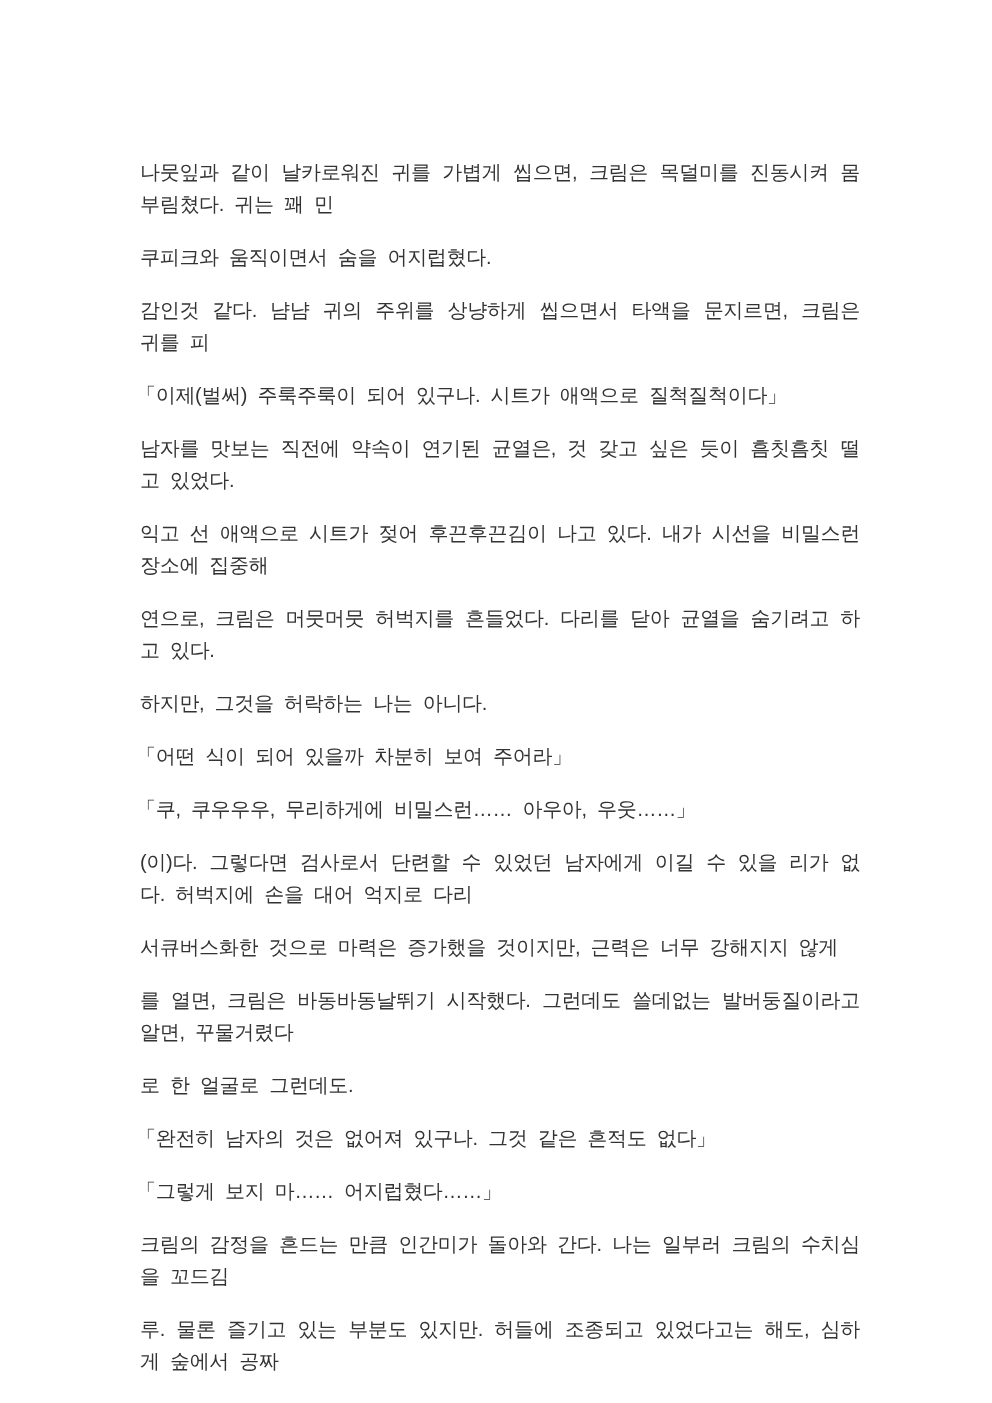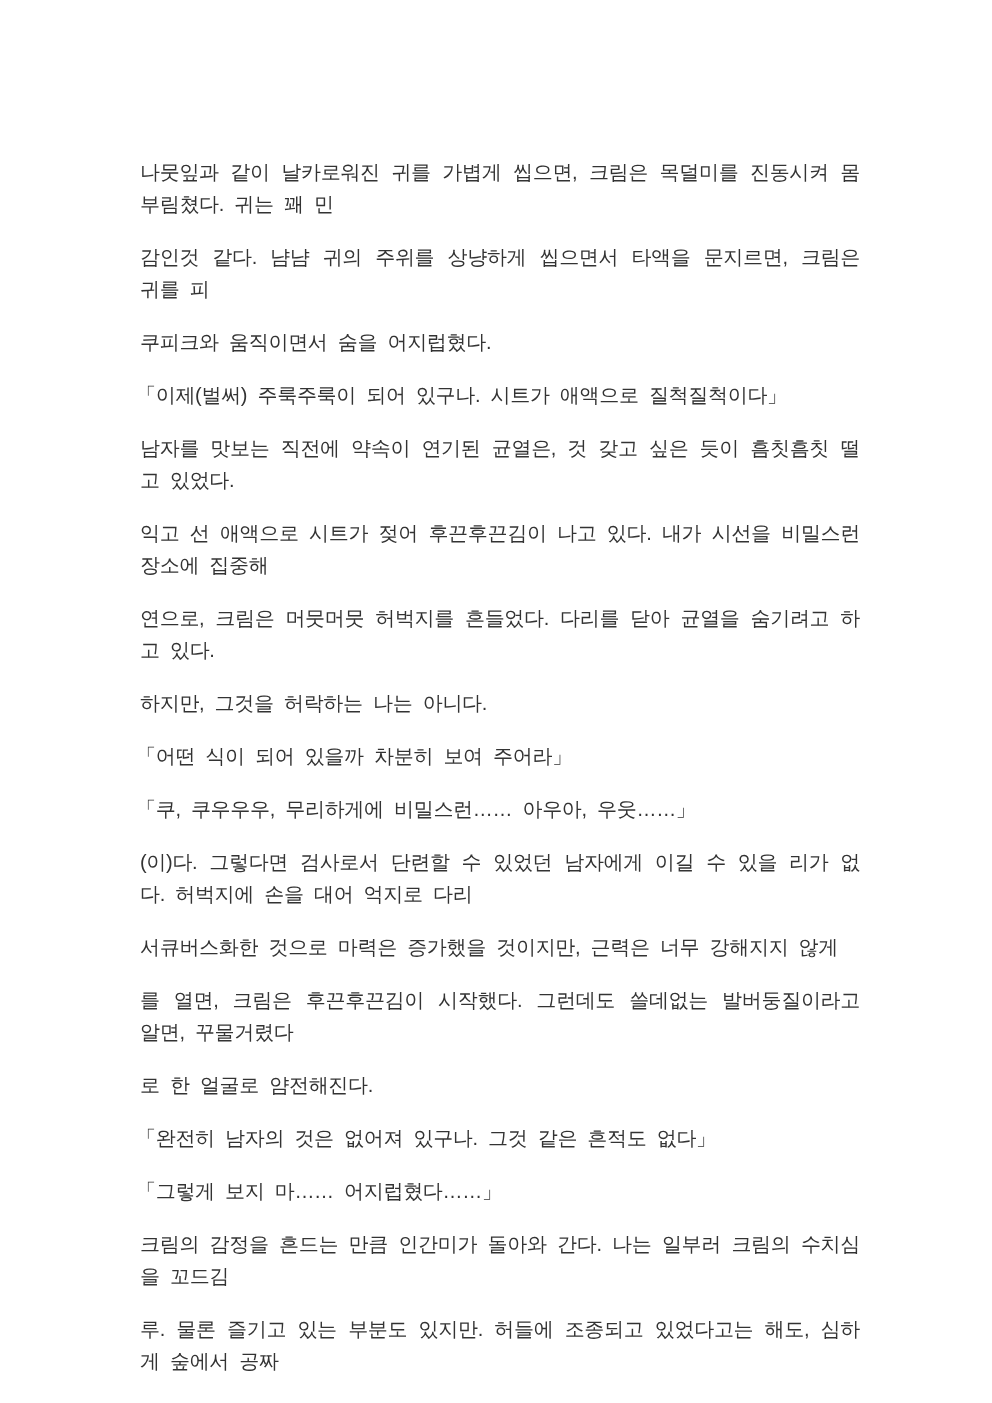--- a/index.html
+++ b/index.html
@@ -34,30 +34,30 @@
   
   .page p.quote {
     text-indent: -4px;
   }
 </style>
 </head>
 <body>
 
 <div class="page">
   <p>나뭇잎과 같이 날카로워진 귀를 가볍게 씹으면, 크림은 목덜미를 진동시켜 몸부림쳤다. 귀는 꽤 민</p>
+  <p>쿠피크와 움직이면서 숨을 어지럽혔다.</p>
   <p>감인것 같다. 냠냠 귀의 주위를 상냥하게 씹으면서 타액을 문지르면, 크림은 귀를 피</p>
-  <p>쿠피크와 움직이면서 숨을 어지럽혔다.</p>
   <p class="quote">「이제(벌써) 주룩주룩이 되어 있구나. 시트가 애액으로 질척질척이다」</p>
   <p>남자를 맛보는 직전에 약속이 연기된 균열은, 것 갖고 싶은 듯이 흠칫흠칫 떨고 있었다.</p>
   <p>익고 선 애액으로 시트가 젖어 후끈후끈김이 나고 있다. 내가 시선을 비밀스런 장소에 집중해</p>
   <p>연으로, 크림은 머뭇머뭇 허벅지를 흔들었다. 다리를 닫아 균열을 숨기려고 하고 있다.</p>
   <p>하지만, 그것을 허락하는 나는 아니다.</p>
   <p class="quote">「어떤 식이 되어 있을까 차분히 보여 주어라」</p>
   <p class="quote">「쿠, 쿠우우우, 무리하게에 비밀스런…… 아우아, 우웃……」</p>
   <p>(이)다. 그렇다면 검사로서 단련할 수 있었던 남자에게 이길 수 있을 리가 없다. 허벅지에 손을 대어 억지로 다리</p>
   <p>서큐버스화한 것으로 마력은 증가했을 것이지만, 근력은 너무 강해지지 않게</p>
-  <p>를 열면, 크림은 후끈후끈김이 시작했다. 그런데도 쓸데없는 발버둥질이라고 알면, 꾸물거렸다</p>
-  <p>로 한 얼굴로 얌전해진다.</p>
+  <p>를 열면, 크림은 바동바동날뛰기 시작했다. 그런데도 쓸데없는 발버둥질이라고 알면, 꾸물거렸다</p>
+  <p>로 한 얼굴로 그런데도.</p>
   <p class="quote">「완전히 남자의 것은 없어져 있구나. 그것 같은 흔적도 없다」</p>
   <p class="quote">「그렇게 보지 마…… 어지럽혔다……」</p>
   <p>크림의 감정을 흔드는 만큼 인간미가 돌아와 간다. 나는 일부러 크림의 수치심을 꼬드김</p>
   <p>루. 물론 즐기고 있는 부분도 있지만. 허들에 조종되고 있었다고는 해도, 심하게 숲에서 공짜</p>
 </div>
 
 </body></html>

